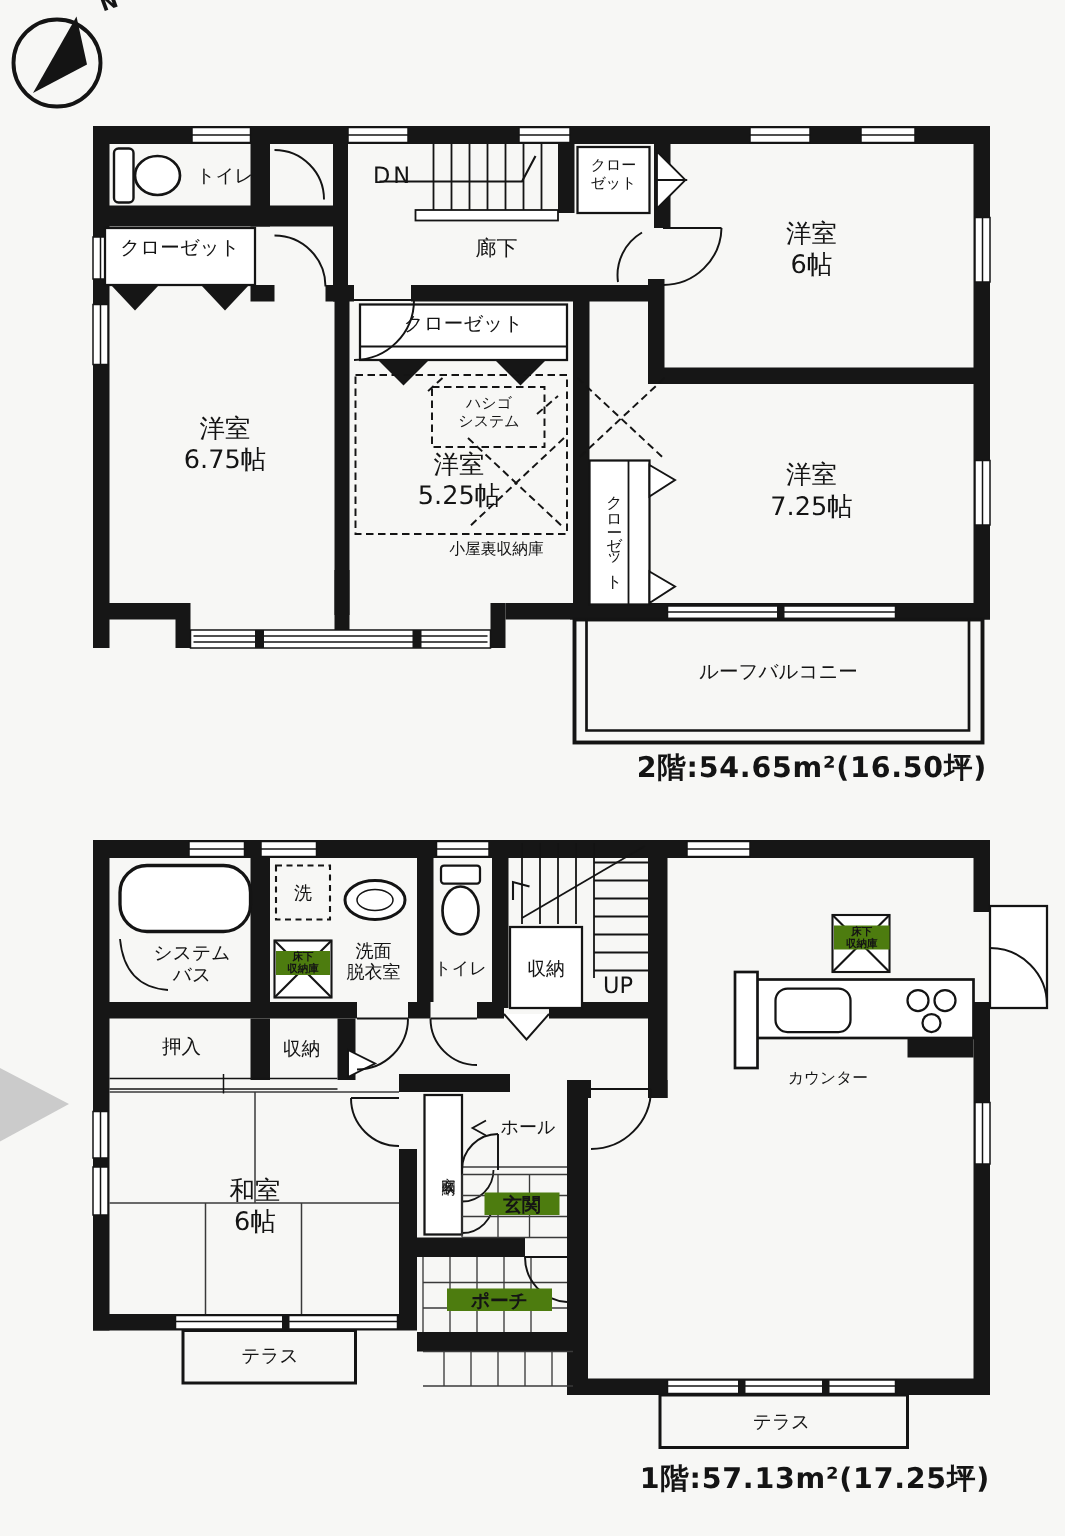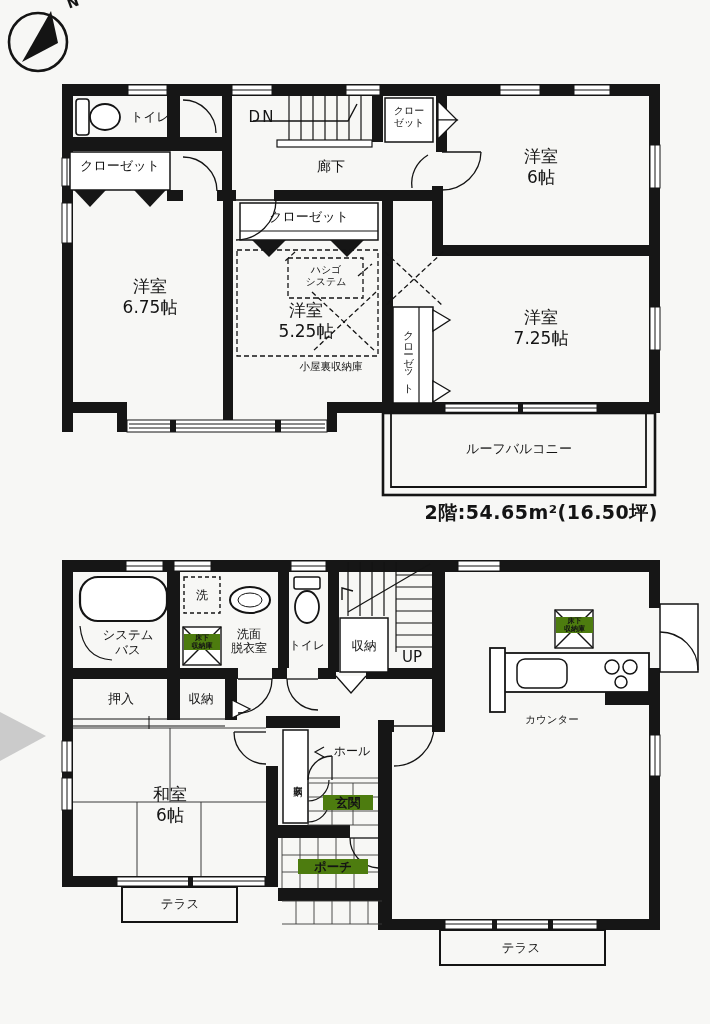--- a/index.html
+++ b/index.html
@@ -374,14 +374,15 @@
 <div class="lbl" style="left:90px;top:691px;width:62px;font-size:13px;">押入</div>
 <div class="lbl" style="left:171px;top:691px;width:60px;font-size:12.5px;">収納</div>
 <div class="lbl" style="left:110px;top:784px;width:120px;font-size:17px;text-align:center;">和室
 6帖</div>
 <div class="lbl" style="left:320px;top:744px;width:64px;font-size:12px;">ホール</div>
 <div class="lbl vert" style="left:289px;top:748px;width:14px;height:64px;font-size:9px;">玄関収納</div>
 <div class="lbl whitebg" style="left:323px;top:795px;width:50px;font-size:12.5px;">玄関</div>
 <div class="lbl whitebg" style="left:298px;top:859px;width:70px;font-size:12.5px;">ポーチ</div>
 <div class="lbl" style="left:140px;top:896px;width:80px;font-size:12.5px;">テラス</div>
 <div class="lbl" style="left:481px;top:940px;width:80px;font-size:12.5px;">テラス</div>
+<div class="lbl area-lbl" style="left:380px;top:975px;width:280px;font-size:19px;">1階:57.13m²(17.25坪)</div>
 
 </div>
 
 </body></html>

